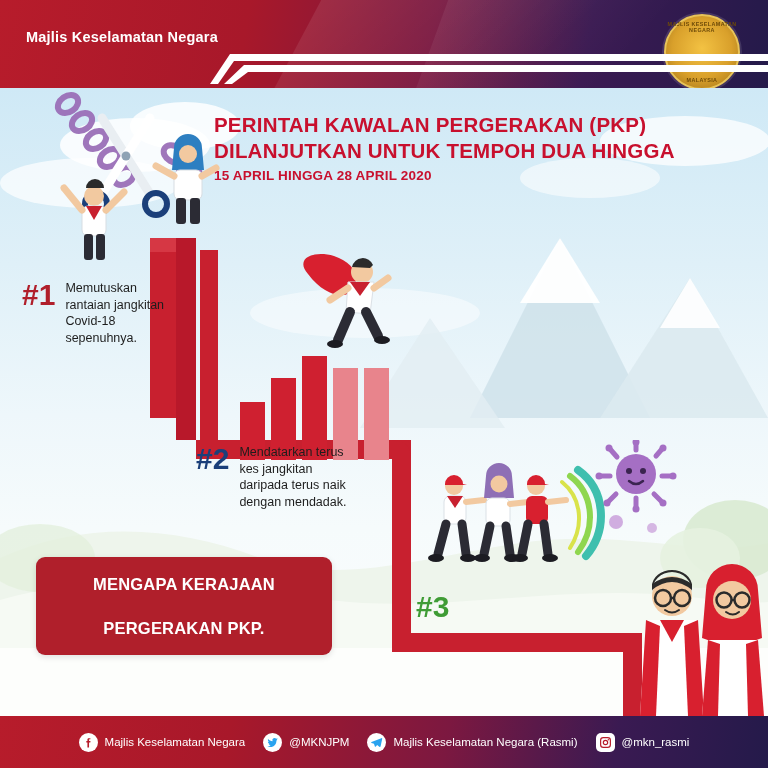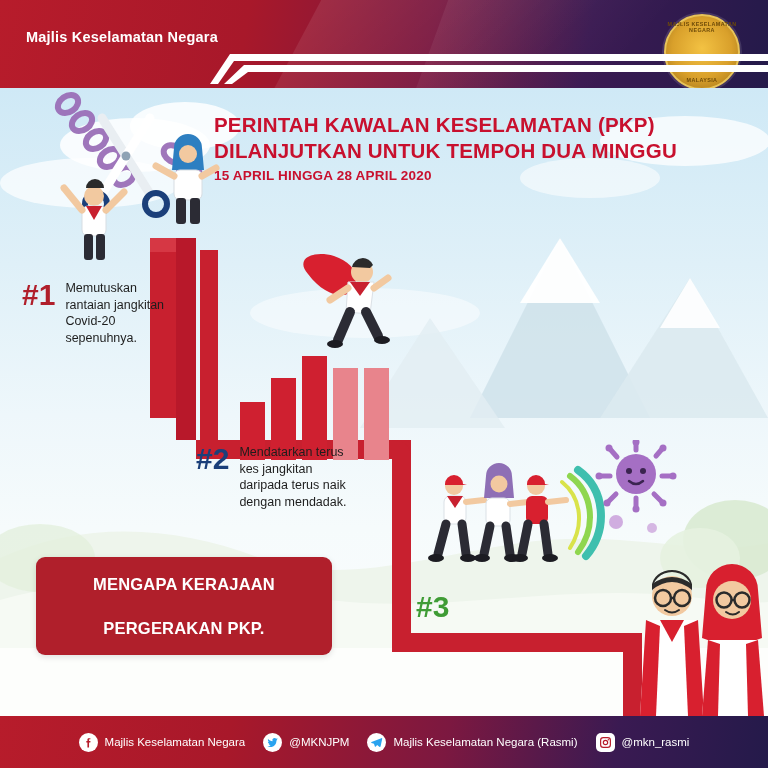--- a/index.html
+++ b/index.html
@@ -279,22 +279,22 @@
       <div class="mkn-seal-ring-txt bottom">MALAYSIA</div>
     </div>
   </div>
 
   <svg class="ribbon" viewBox="0 0 600 34">
     <path d="M2,32 L22,2 L600,2 L600,9 L26,9 L10,32 Z" fill="#ffffff"></path>
     <path d="M16,32 L36,13 L600,13 L600,20 L40,20 L24,32 Z" fill="#ffffff"></path>
   </svg>
 
   <div class="headline">
-    <div class="h1">PERINTAH KAWALAN KESELAMATAN (PKP)</div>
-    <div class="h1">DILANJUTKAN UNTUK TEMPOH DUA MINGGU</div>
+    <div class="h1">PERINTAH KAWALAN PERGERAKAN (PKP)</div>
+    <div class="h1">DILANJUTKAN UNTUK TEMPOH DUA HINGGA</div>
     <div class="h2">15 APRIL HINGGA 28 APRIL 2020</div>
   </div>
 
   <svg class="art" style="left:24px;top:88px;width:220px;height:180px;" viewBox="0 0 220 180">
 
     <g stroke="#9b6fb8" stroke-width="6" fill="none" opacity="0.95">
       <ellipse cx="44" cy="16" rx="11" ry="8" transform="rotate(-35 44 16)"></ellipse>
       <ellipse cx="58" cy="34" rx="11" ry="8" transform="rotate(-35 58 34)"></ellipse>
       <ellipse cx="72" cy="52" rx="11" ry="8" transform="rotate(-35 72 52)"></ellipse>
       <ellipse cx="86" cy="70" rx="11" ry="8" transform="rotate(-35 86 70)"></ellipse>
@@ -456,21 +456,21 @@
       <line x1="101" y1="44" x2="105" y2="44" stroke="#2b2b2b" stroke-width="2.5"></line>
       <path d="M96,56 q7,5 13,0" stroke="#2b2b2b" stroke-width="2" fill="none" stroke-linecap="round"></path>
       <path d="M78,84 L128,84 L134,160 L72,160 Z" fill="#ffffff"></path>
       <path d="M78,84 L72,160 L88,160 L90,88 Z" fill="#d8202f"></path>
       <path d="M128,84 L134,160 L118,160 L116,88 Z" fill="#d8202f"></path>
     </g>
   </svg>
 
   <div class="item" id="item1">
     <div class="num" style="color: rgb(176, 31, 43);">#1</div>
-    <div class="txt">Memutuskan rantaian jangkitan Covid-20 sepenuhnya.</div>
+    <div class="txt">Memutuskan rantaian jangkitan Covid-18 sepenuhnya.</div>
   </div>
 
   <div class="item" id="item2">
     <div class="num" style="color: rgb(27, 63, 122);">#2</div>
     <div class="txt">Mendatarkan terus kes jangkitan daripada terus naik dengan mendadak.</div>
   </div>
 
   <div class="item" id="item3">
     <div class="num" style="color: rgb(63, 156, 53);">#3</div>
   </div>

